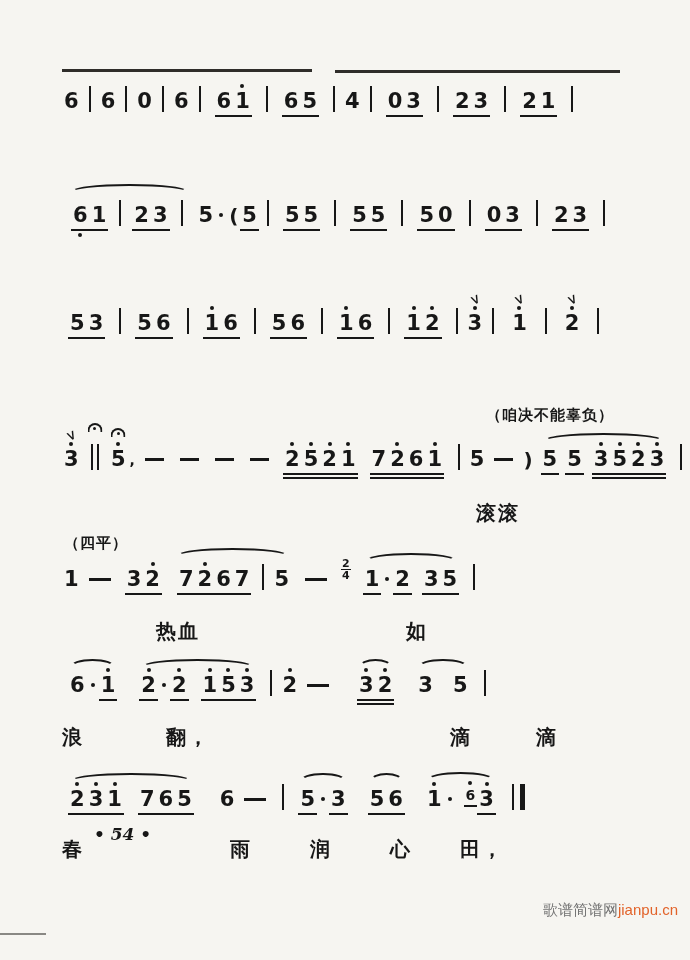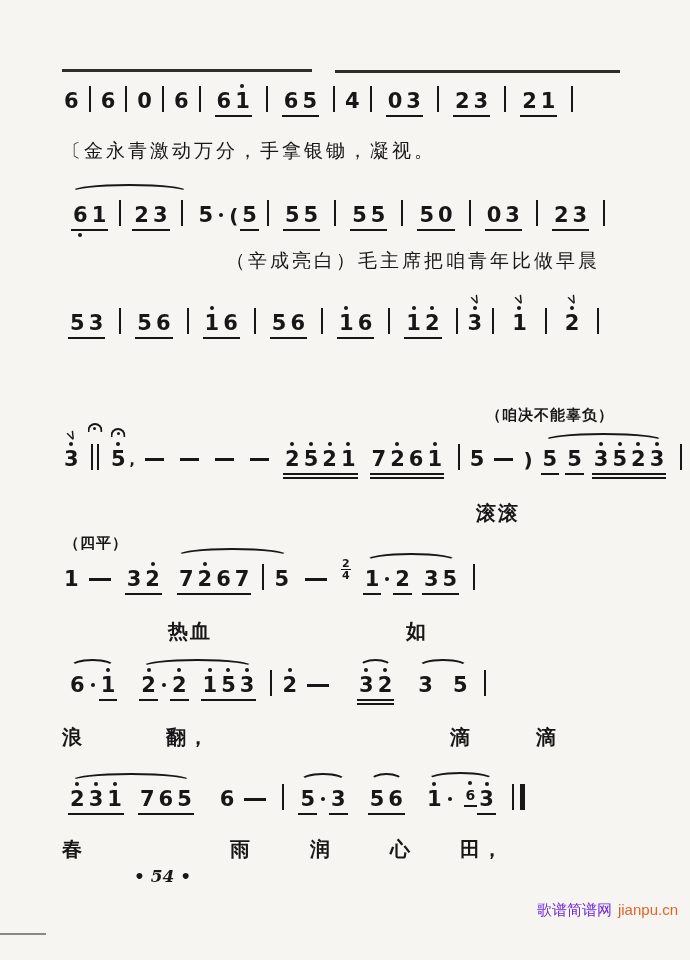--- a/index.html
+++ b/index.html
@@ -28,23 +28,23 @@
   .time b:first-child{border-bottom:1px solid #171717;padding:0 1px;}
   .brm{font:700 14px "DejaVu Sans",sans-serif;margin:0 2px 2px;align-self:flex-end;}
   .spx{display:inline-block;height:1px;}
   .grp{position:relative;display:inline-flex;align-items:flex-end;margin:0 6px;}
   .grp .grp{margin:0 3px;}
   .slur::before{content:"";position:absolute;top:-16px;left:2px;right:2px;height:12px;
        border:2px solid transparent;border-top-color:#171717;border-radius:50%;}
   .lyric{position:absolute;font:700 20px "Liberation Serif",serif;letter-spacing:2px;white-space:nowrap;}
   .stage{font:400 19px "Liberation Serif",serif;letter-spacing:3px;}
   .slabel{position:absolute;font:700 15px "Liberation Serif",serif;letter-spacing:1px;white-space:nowrap;}
-  .pagenum{position:absolute;left:94px;top:866px;font:italic 700 17px "DejaVu Serif",serif;margin-left:40px;}
+  .pagenum{position:absolute;left:94px;top:824px;font:italic 700 17px "DejaVu Serif",serif;}
   .wm{position:absolute;right:12px;top:901px;font:400 15px "Liberation Sans",sans-serif;white-space:nowrap;}
-  .wm .site{color:#6d28d9;margin-right:6px;}
+  .wm .site{color:#737373;}
   .wm .url{color:#e2632a;}
   .art{position:absolute;background:#2f2d2a;}
 </style>
 </head>
 <body>
 
 <div class="page">
   <div class="art" style="left:62px;top:69px;width:250px;height:3px;"></div>
   <div class="art" style="left:335px;top:70px;width:285px;height:3px;"></div>
   <div class="art" style="left:0;top:933px;width:46px;height:2px;opacity:.55;"></div>
@@ -80,21 +80,20 @@
           <span class="note"><span class="d">2</span><i class="uln u-1"></i></span>
           <span class="note"><span class="d">3</span><i class="uln u-1"></i></span>
         </span>
         <span class="bar"></span>
         <span class="grp">
           <span class="note"><span class="d">2</span><i class="uln u-1"></i></span>
           <span class="note"><span class="d">1</span><i class="uln u-1"></i></span>
         </span>
         <span class="bar"></span>
       </div>
-      <span class="lyric stage" style="left: 62px; top: 56px;">〔金永青激动万分，手拿银锄，凝视。</span>
     </div>
   <div class="system" id="sys1" style="top:196px">
       <div class="notes">
         <span class="grp slur">
           <span class="grp">
             <span class="note"><span class="d">6</span><i class="uln u-1"></i><i class="lodot"></i></span>
             <span class="note"><span class="d">1</span><i class="uln u-1"></i></span>
           </span>
           <span class="bar"></span>
           <span class="grp">
@@ -127,21 +126,20 @@
           <span class="note"><span class="d">0</span><i class="uln u-1"></i></span>
           <span class="note"><span class="d">3</span><i class="uln u-1"></i></span>
         </span>
         <span class="bar"></span>
         <span class="grp">
           <span class="note"><span class="d">2</span><i class="uln u-1"></i></span>
           <span class="note"><span class="d">3</span><i class="uln u-1"></i></span>
         </span>
         <span class="bar"></span>
       </div>
-      <span class="lyric stage" style="left: 226px; top: 52px;">（辛成亮白）毛主席把咱青年比做早晨</span>
     </div>
   <div class="system" id="sys2" style="top:304px">
       <div class="notes">
         <span class="grp">
           <span class="note"><span class="d">5</span><i class="uln u-1"></i></span>
           <span class="note"><span class="d">3</span><i class="uln u-1"></i></span>
         </span>
         <span class="bar"></span>
         <span class="grp">
           <span class="note"><span class="d">5</span><i class="uln u-1"></i></span>
@@ -250,21 +248,21 @@
           <span class="note"><span class="d">1</span><i class="uln u-1"></i></span>
           <span class="adot"></span>
           <span class="note"><span class="d">2</span><i class="uln u-1"></i></span>
           <span class="spx" style="width: 10px;"></span>
           <span class="note"><span class="d">3</span><i class="uln u-1"></i></span>
           <span class="note"><span class="d">5</span><i class="uln u-1"></i></span>
         </span>
         <span class="bar"></span>
       </div>
       <span class="slabel" style="left: 64px; top: -26px;">（四平）</span>
-      <span class="lyric" style="left: 168px; top: 58px; text-align: right;">热血</span>
+      <span class="lyric" style="left: 156px; top: 58px; text-align: right;">热血</span>
       <span class="lyric" style="left: 406px; top: 58px;">如</span>
     </div>
   <div class="system" id="sys5" style="top:666px">
       <div class="notes">
         <span class="grp slur">
           <span class="note"><span class="d">6</span></span>
           <span class="adot"></span>
           <span class="note"><span class="d">1</span><i class="uln u-1"></i><i class="odot"></i></span>
         </span>
         <span class="spx" style="width: 10px;"></span>

